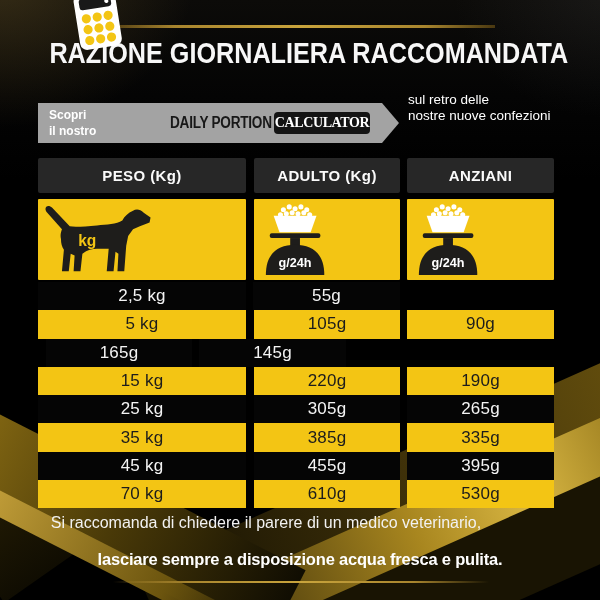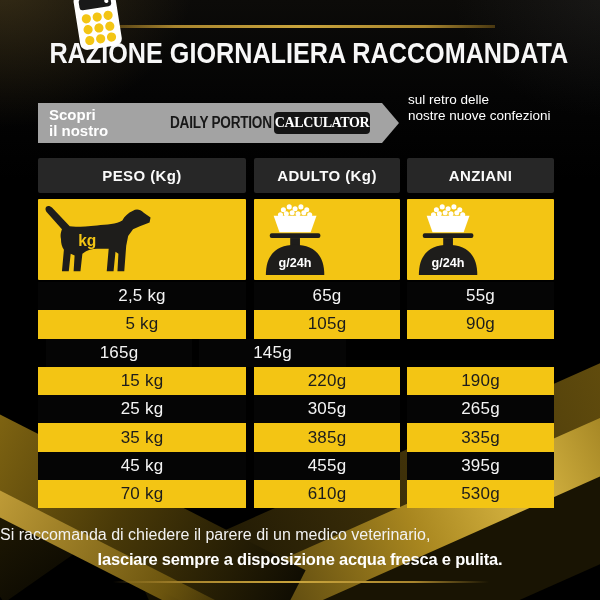--- a/index.html
+++ b/index.html
@@ -32,21 +32,21 @@
   .top-line { position:absolute; left:105px; top:25px; width:390px; height:3px; z-index:2;
     background:linear-gradient(90deg,#4a3810,#a8852e 18%,#c9a43c 50%,#a8852e 82%,#4a3810); }
   .title { position:absolute; left:0; top:36px; width:600px; text-align:center; z-index:2;
     color:#f7f7f7; font-size:30px; font-weight:bold; white-space:nowrap; }
   .title > span { display:inline-block; transform:scaleX(.84); transform-origin:center; letter-spacing:0; }
   
   .banner { position:absolute; left:38px; top:103px; width:361px; height:40px; z-index:2;
     background:#a3a3a3;
     clip-path:polygon(0 0, calc(100% - 17px) 0, 100% 50%, calc(100% - 17px) 100%, 0 100%); }
   .scopri { position:absolute; left:11px; top:4px; color:#fff; font-weight:bold;
-    font-size:15px; line-height:16px; }
+    font-size:12px; line-height:16px; }
   .calc-wrap { position:absolute; left:76px; top:-9px; transform:rotate(-9deg); z-index:3; }
   .dp-name { position:absolute; left:132px; top:50%; transform:translateY(-50%) scaleX(.85);
     transform-origin:left center; color:#181818; font-weight:bold; font-size:16px;
     letter-spacing:-.3px; white-space:nowrap; }
   .dp-badge { position:absolute; left:236px; top:50%; transform:translateY(-50%);
     width:96px; height:22px; line-height:22px; text-align:center; background:#141414;
     color:#fff; font-weight:bold; font-size:14px; letter-spacing:-.4px; border-radius:4px;font-family:Liberation Serif, serif; }
   .banner-side { position:absolute; left:408px; top:92px; z-index:2; color:#fff;
     font-size:13.5px; line-height:16px; }
   
@@ -61,21 +61,21 @@
   .hrow { margin-bottom:6px; }
   .irow { margin-bottom:2px; }
   .irow .cell { height:81px; background:#f3c514; display:flex; align-items:center;
     border-radius:1px; }
   .drow .cell { height:28.3px; display:flex; align-items:center; justify-content:center;
     font-size:17px; letter-spacing:.2px; }
   .drow.dark .cell { background:#050505; color:#f4f4f4; }
   .drow.yellow .cell { background:#f3c514; color:#1c1c1c; }
   svg text { font-family:"Liberation Sans", sans-serif; }
   
-  .foot1 { position:absolute; left:0; top:526px; width:532px; text-align:left; z-index:2;
+  .foot1 { position:absolute; left:0; top:514px; width:532px; text-align:center; z-index:2;
     color:#f2f2f2; font-size:16px; }
   .foot2 { position:absolute; left:0; top:550px; width:600px; text-align:center; z-index:2;
     color:#fff; font-size:16.5px; font-weight:bold; letter-spacing:-.2px; }
   .bottom-line { position:absolute; left:113px; top:581px; width:376px; height:2px; z-index:2;
     background:linear-gradient(90deg,transparent,#a8852e 20%,#c9a43c 50%,#a8852e 80%,transparent); }
 </style>
 </head>
 <body>
 
 <div class="stage">
@@ -192,21 +192,20 @@
             <rect x="37" y="36" width="10" height="8"></rect>
             <path d="M12,74 C12,52 24,43 42,43 C60,43 72,52 72,74 Z"></path>
           </g>
           <text x="42" y="66" text-anchor="middle" font-size="13" font-weight="bold" fill="#ffffff">g/24h</text>
         </svg>
       </div>
     </div>
 
     <div class="trow drow dark">
       <div class="cell c1">2,5 kg</div>
-      <div class="cell c2">65g</div>
       <div class="cell c3">55g</div>
     </div>
     <div class="trow drow yellow">
       <div class="cell c1">5 kg</div>
       <div class="cell c2">105g</div>
       <div class="cell c3">90g</div>
     </div>
     <div class="trow drow dark">
       <div class="cell c2">165g</div>
       <div class="cell c3">145g</div>

